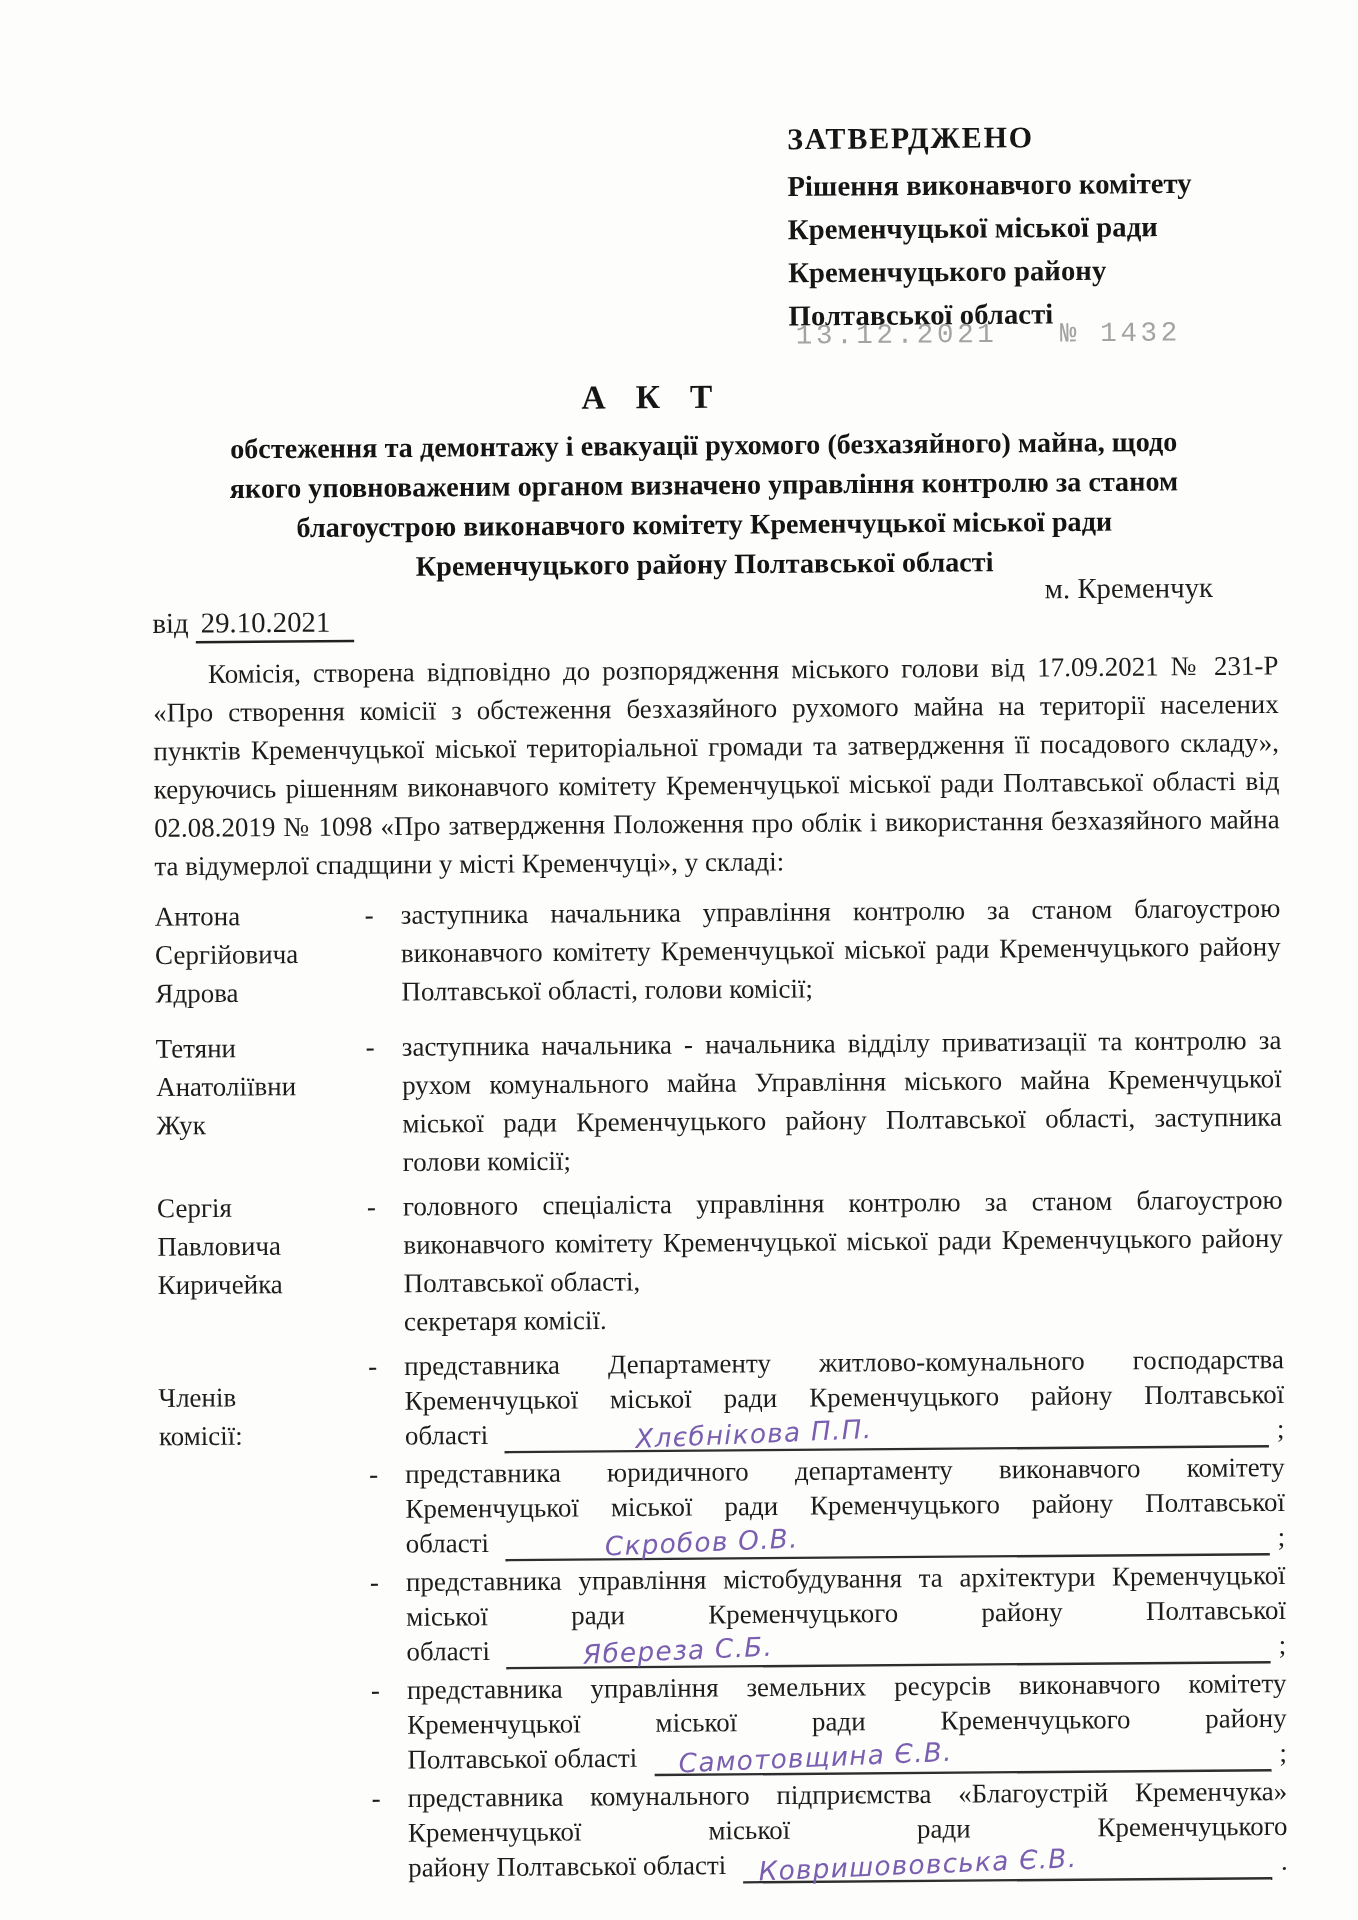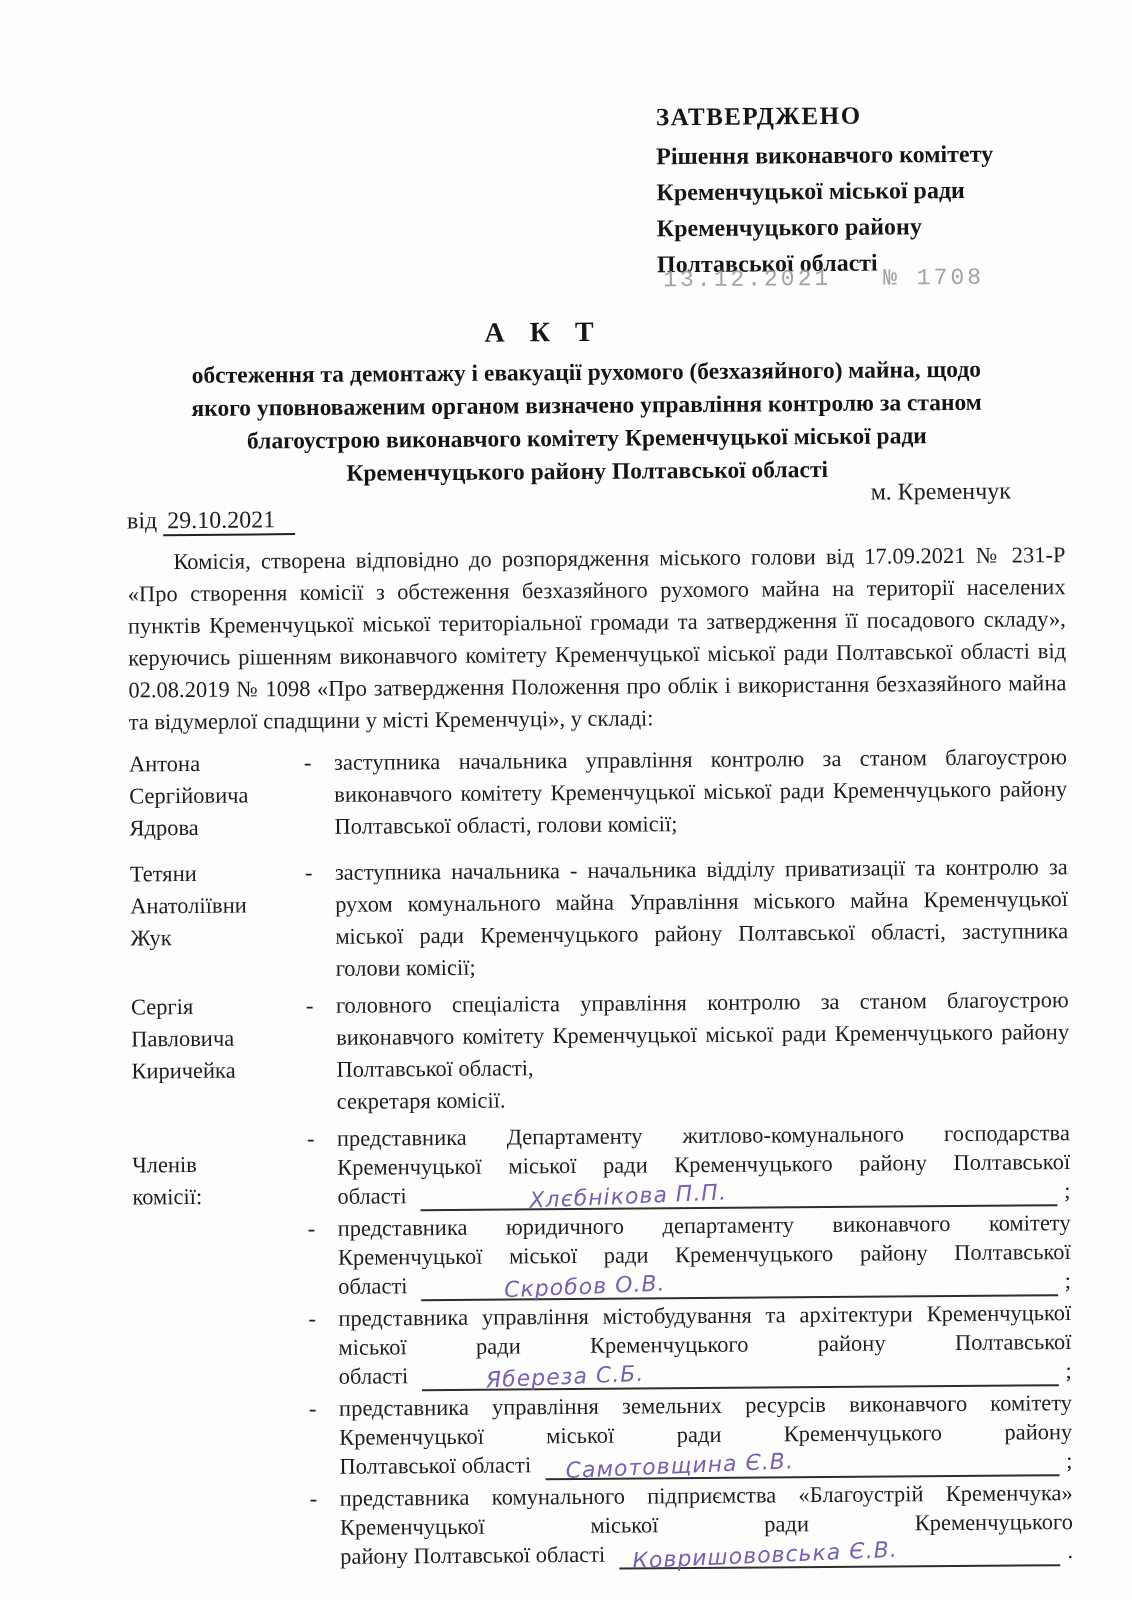--- a/index.html
+++ b/index.html
@@ -84,21 +84,21 @@
     <div class="approval">
       <div class="approval-heading">ЗАТВЕРДЖЕНО</div>
       <div class="approval-line">Рішення виконавчого комітету</div>
       <div class="approval-line">Кременчуцької міської ради</div>
       <div class="approval-line">Кременчуцького району</div>
       <div class="approval-line">Полтавської області</div>
     </div>
 
     <div class="stamp">
       <span>13.12.2021</span>
-      <span>№ 1708</span>
+      <span>№ 1432</span>
     </div>
 
     <div class="doc-title">А К Т</div>
 
     <div class="subtitle">
       <div>обстеження та демонтажу і евакуації рухомого (безхазяйного) майна, щодо</div>
       <div>якого уповноваженим органом визначено управління контролю за станом</div>
       <div>благоустрою виконавчого комітету Кременчуцької міської ради</div>
       <div>Кременчуцького району Полтавської області</div>
     </div>

